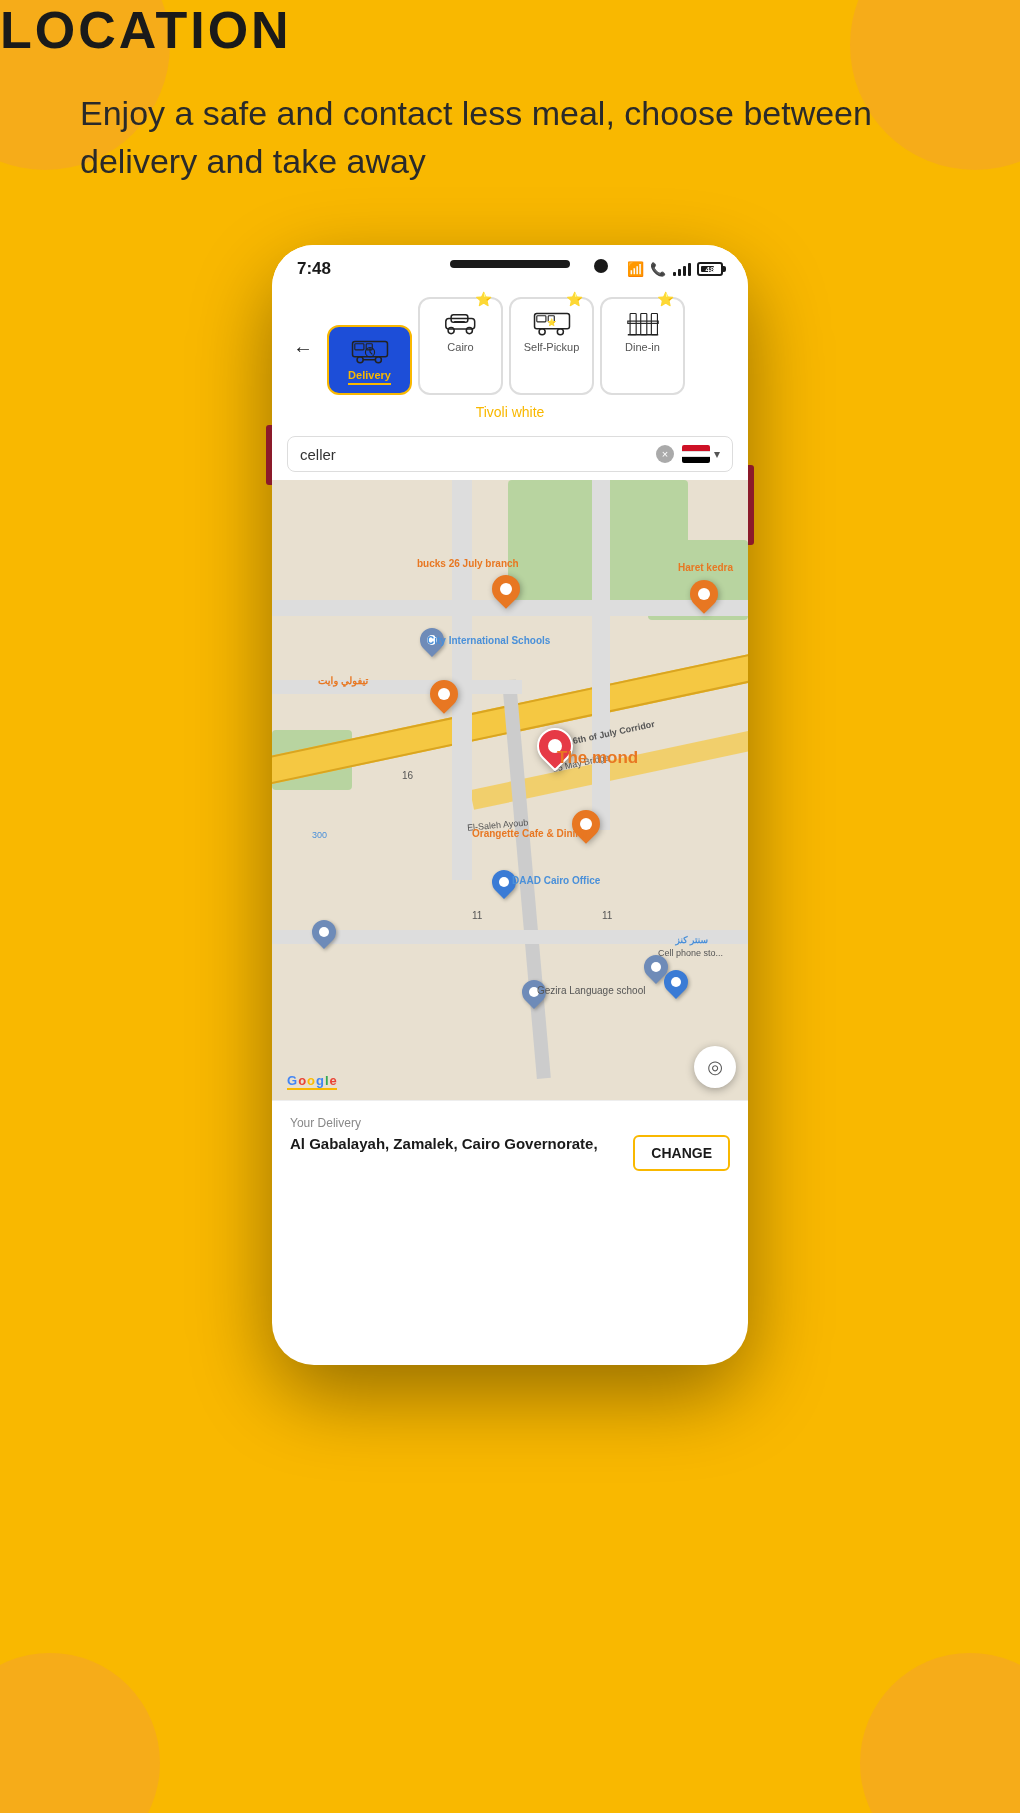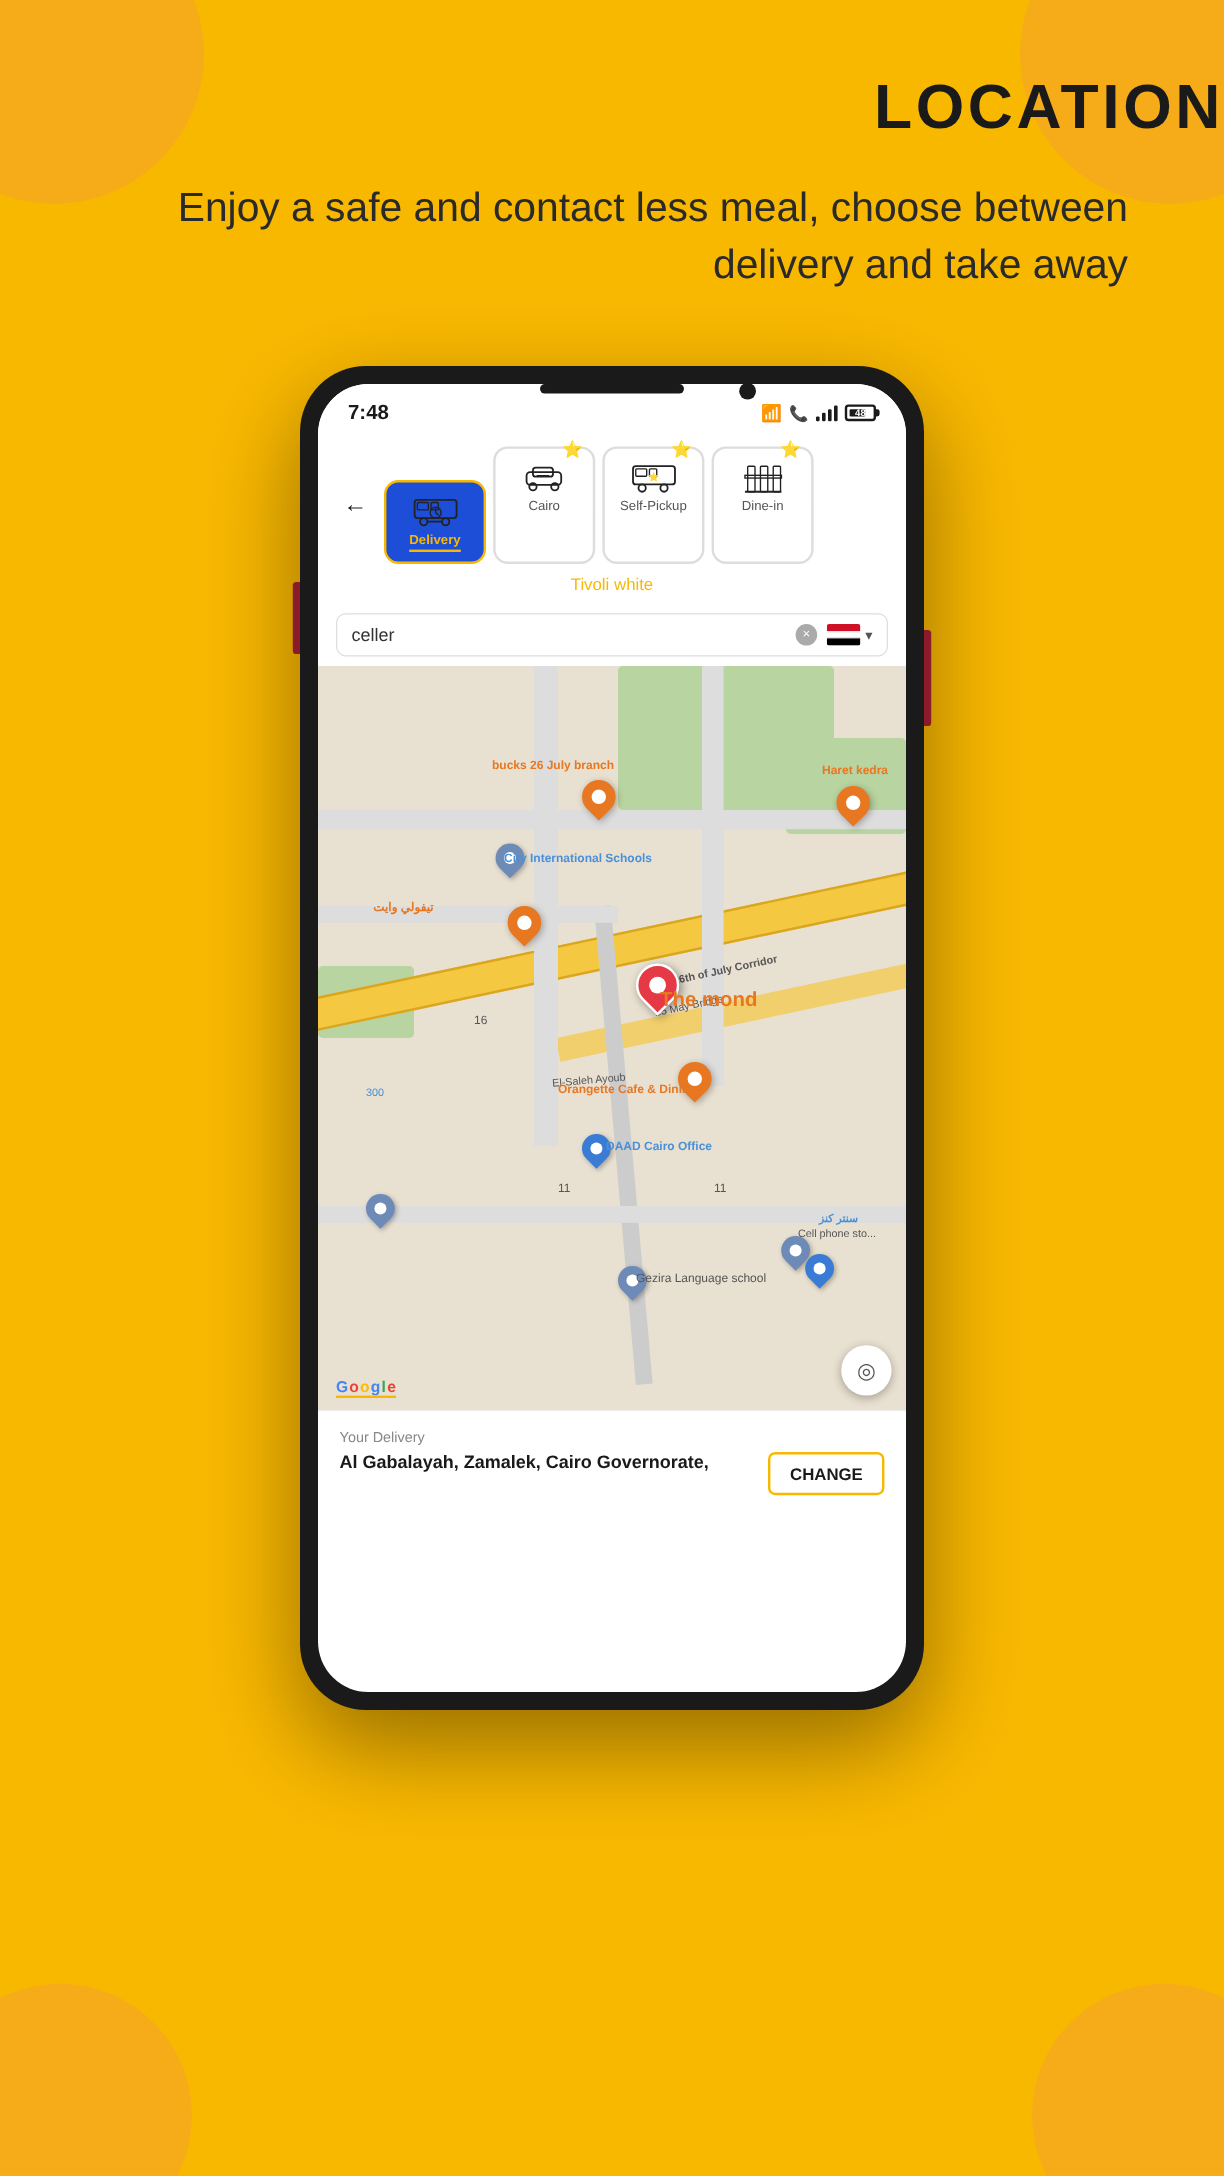--- a/index.html
+++ b/index.html
@@ -51,22 +51,21 @@
       height: 220px;
       background: #F5A623;
       border-radius: 50%;
       opacity: 0.7;
     }
 
     
     .header-section {
       position: relative;
       z-index: 2;
-      text-align: right;
-      padding-top: 60px;
+      text-align: left;
     }
     .page-title {
       font-size: 52px;
       font-weight: 900;
       color: #1a1a1a;
       letter-spacing: 3px;
     }
     .page-subtitle {
       font-size: 34px;
       color: #2a2a2a;
@@ -79,26 +78,25 @@
     
     .phone-container {
       position: relative;
       z-index: 2;
       display: flex;
       justify-content: center;
       margin-top: 60px;
     }
 
     .phone-frame {
-      width: 520px;
+      width: 476px;
       height: 1120px;
       background: #1a1a1a;
       border-radius: 55px;
       position: relative;
-      padding: 15px;
       box-shadow: 0 30px 80px rgba(0,0,0,0.4);
     }
 
     
     .phone-frame::before {
       content: '';
       position: absolute;
       left: -6px;
       top: 180px;
       width: 6px;

